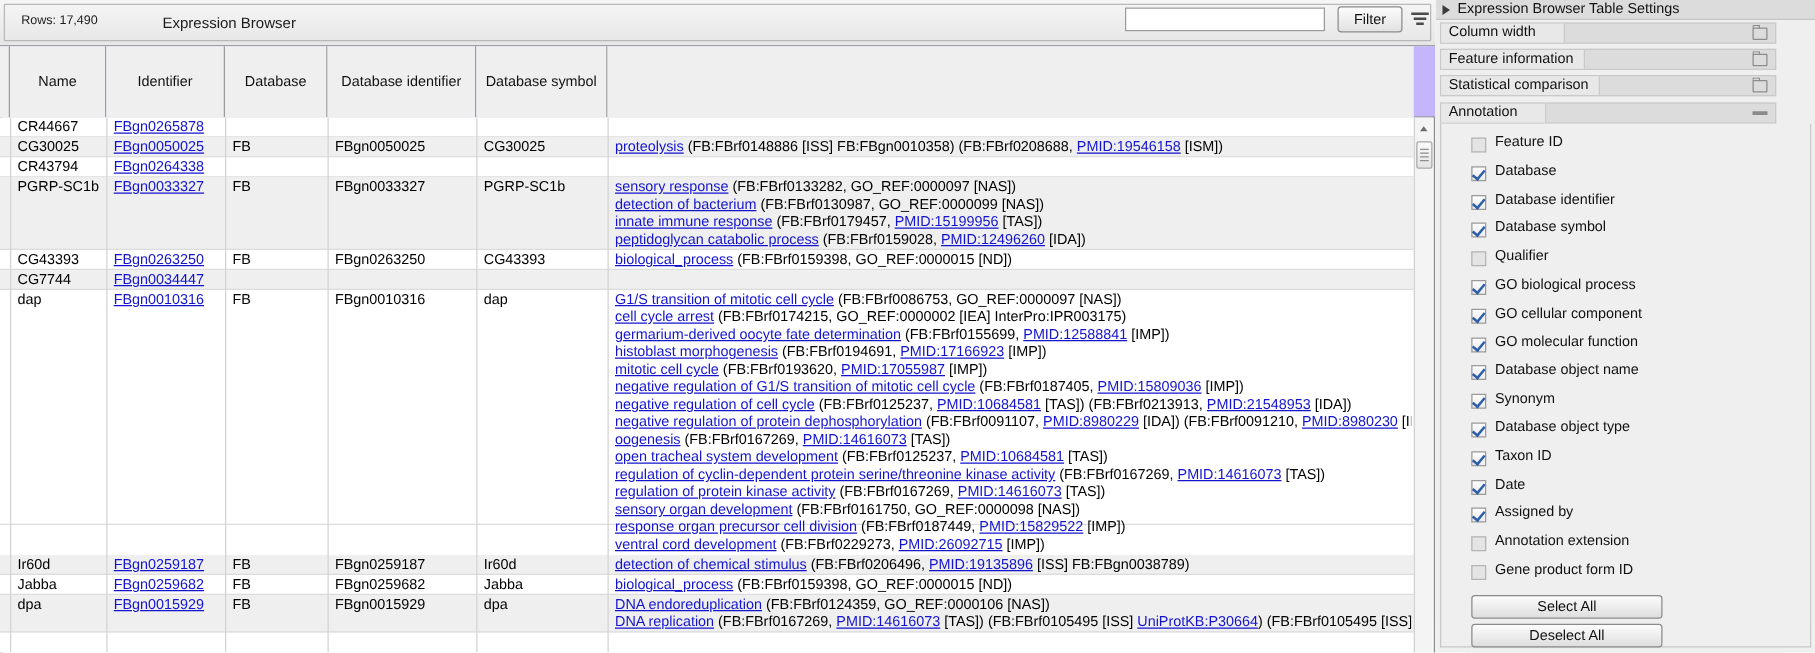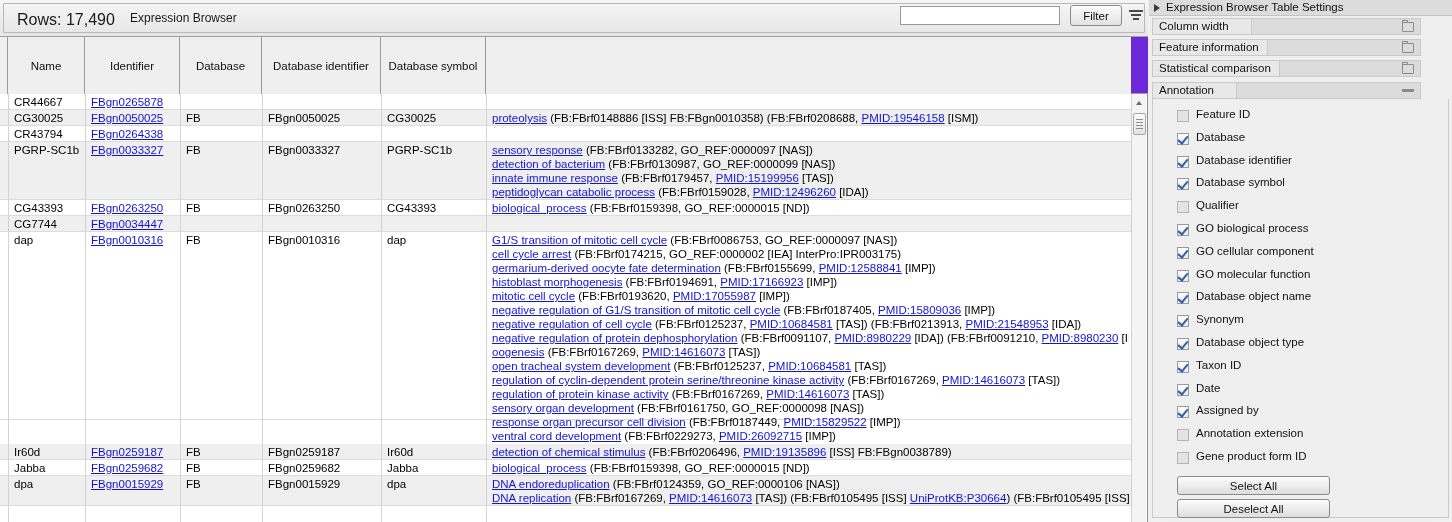--- a/index.html
+++ b/index.html
@@ -13,38 +13,38 @@
   
   #tableview{position:absolute;left:0;top:0;width:1148px;height:522px;background:#ffffff;
              border-right:1px solid #8d8d8d;box-sizing:border-box;}
 
   
   #topbar{position:absolute;left:0;top:0;width:1148px;height:37px;
           background:linear-gradient(#f6f6f6,#e6e6e6);
           border-bottom:1px solid #a0a0a0;box-sizing:border-box;}
   #topbar:after{content:"";position:absolute;left:3px;top:3px;right:3px;height:28px;
           border:1px solid #b8b8b8;border-radius:1px;pointer-events:none;}
-  .rowcount{position:absolute;left:17px;top:11px;font-size:16px;color:#1a1a1a;}
+  .rowcount{position:absolute;left:17px;top:11px;font-size:10px;color:#1a1a1a;}
   .viewtitle{position:absolute;left:130px;top:11px;font-size:12px;color:#1a1a1a;}
   #filter-input{position:absolute;left:900px;top:6px;width:160px;height:19px;
           background:#fff;border:1px solid #9a9a9a;box-sizing:border-box;
           font-family:inherit;font-size:11.5px;padding:0 3px;color:#000;}
   #filter-btn{position:absolute;left:1070px;top:5px;width:52px;height:21px;
           background:linear-gradient(#fcfcfc,#e2e2e2);border:1px solid #8a8a8a;
           border-radius:3px;font-family:inherit;font-size:11.5px;color:#111;
           text-align:center;line-height:20px;box-sizing:border-box;cursor:default;}
   #filter-menu{position:absolute;left:1128px;top:7px;width:16px;height:16px;cursor:default;}
   #filter-menu i{display:block;margin:0 auto;background:#4a4a4a;}
   #filter-menu i:nth-child(1){width:14px;height:2px;margin-top:3px;}
   #filter-menu i:nth-child(2){width:10px;height:2px;margin-top:2px;}
   #filter-menu i:nth-child(3){width:6px;height:2px;margin-top:2px;}
 
   
   #headerrow{position:absolute;left:0;top:37px;width:1148px;height:57px;
-             background:#6d28d9;border-bottom:1px solid #9a9a9a;box-sizing:border-box;}
+             background:#c4b5fd;border-bottom:1px solid #9a9a9a;box-sizing:border-box;}
   .hcell{position:absolute;top:0;height:57px;box-sizing:border-box;
          border-right:1px solid #9a9a9a;display:flex;align-items:center;justify-content:center;
          font-size:11.5px;color:#111;background:#efefef;cursor:default;}
   .hcell.last{border-right:none;}
 
   
   #gridwrap{position:absolute;left:0;top:94px;width:1131px;height:428px;overflow:hidden;
             background:#fff;}
   .vline{position:absolute;top:0;width:1px;height:428px;background:#d3d3d3;}
   .row{position:absolute;left:0;width:1131px;box-sizing:border-box;

